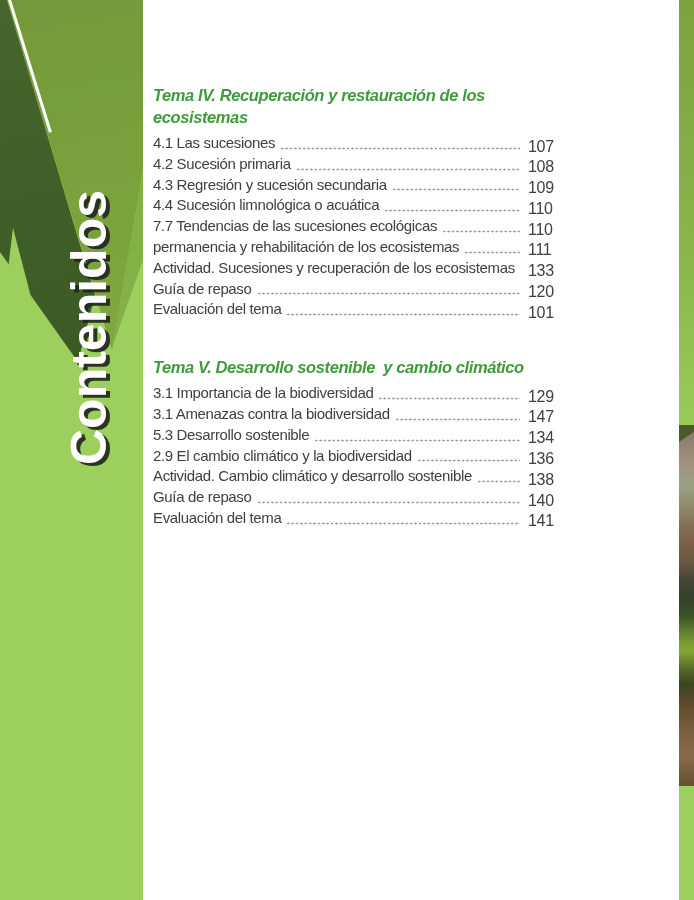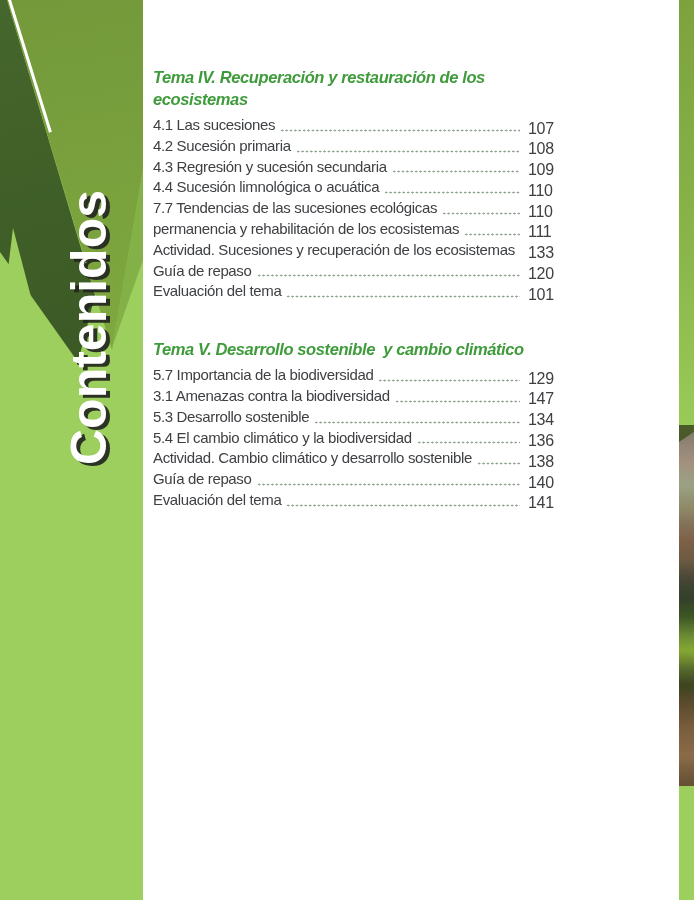--- a/index.html
+++ b/index.html
@@ -56,21 +56,21 @@
       #6a8a33 58%,#86a832 62%,#55682c 67%,#3c4420 71%,#5c4a2e 76%,#7a5f3e 83%,
       #8a6b48 90%,#6b5438 96%,#5f4c33 100%);
   }
   .right-strip .photo .dark-cap{
     position:absolute;left:0;top:0;width:15px;height:17px;background:#4a5a28;
     clip-path:polygon(0 0,100% 0,100% 40%,0 100%);
   }
   .right-strip .green-bottom{position:absolute;left:0;top:786px;width:15px;height:114px;background:#9ccf5d;}
 
   
-  .content{position:absolute;left:153px;top:66px;width:409px;color:#3e4043;}
+  .content{position:absolute;left:153px;top:84px;width:409px;color:#3e4043;}
   .section{margin:0;}
   .section + .section{margin-top:36px;}
   .section-heading{
     font-size:16.5px;font-weight:bold;font-style:italic;color:#3f9b3b;
     letter-spacing:-0.4px;line-height:22px;margin:0 0 5px 0;white-space:pre-wrap;
   }
   .toc-row{display:flex;line-height:20.8px;font-size:15px;letter-spacing:-0.35px;}
   .toc-label{white-space:nowrap;}
   .leader{
     flex:1 1 auto;height:3px;align-self:flex-end;margin:0 8px 4px 5px;
@@ -154,36 +154,36 @@
   </div>
       <div class="toc-row">
     <span class="toc-label">Evaluación del tema</span>
     <span class="leader"></span>
     <span class="page-num">101</span>
   </div>
     </div>
     <div class="section">
     <div class="section-heading">Tema V. Desarrollo sostenible  y cambio climático</div>
   <div class="toc-row">
-    <span class="toc-label">5.7 Importancia de la biodiversidad</span>
+    <span class="toc-label">3.1 Importancia de la biodiversidad</span>
     <span class="leader"></span>
     <span class="page-num">129</span>
   </div>
       <div class="toc-row">
     <span class="toc-label">3.1 Amenazas contra la biodiversidad</span>
     <span class="leader"></span>
     <span class="page-num">147</span>
   </div>
       <div class="toc-row">
     <span class="toc-label">5.3 Desarrollo sostenible</span>
     <span class="leader"></span>
     <span class="page-num">134</span>
   </div>
       <div class="toc-row">
-    <span class="toc-label">5.4 El cambio climático y la biodiversidad</span>
+    <span class="toc-label">2.9 El cambio climático y la biodiversidad</span>
     <span class="leader"></span>
     <span class="page-num">136</span>
   </div>
       <div class="toc-row">
     <span class="toc-label">Actividad. Cambio climático y desarrollo sostenible</span>
     <span class="leader"></span>
     <span class="page-num">138</span>
   </div>
       <div class="toc-row">
     <span class="toc-label">Guía de repaso</span>

